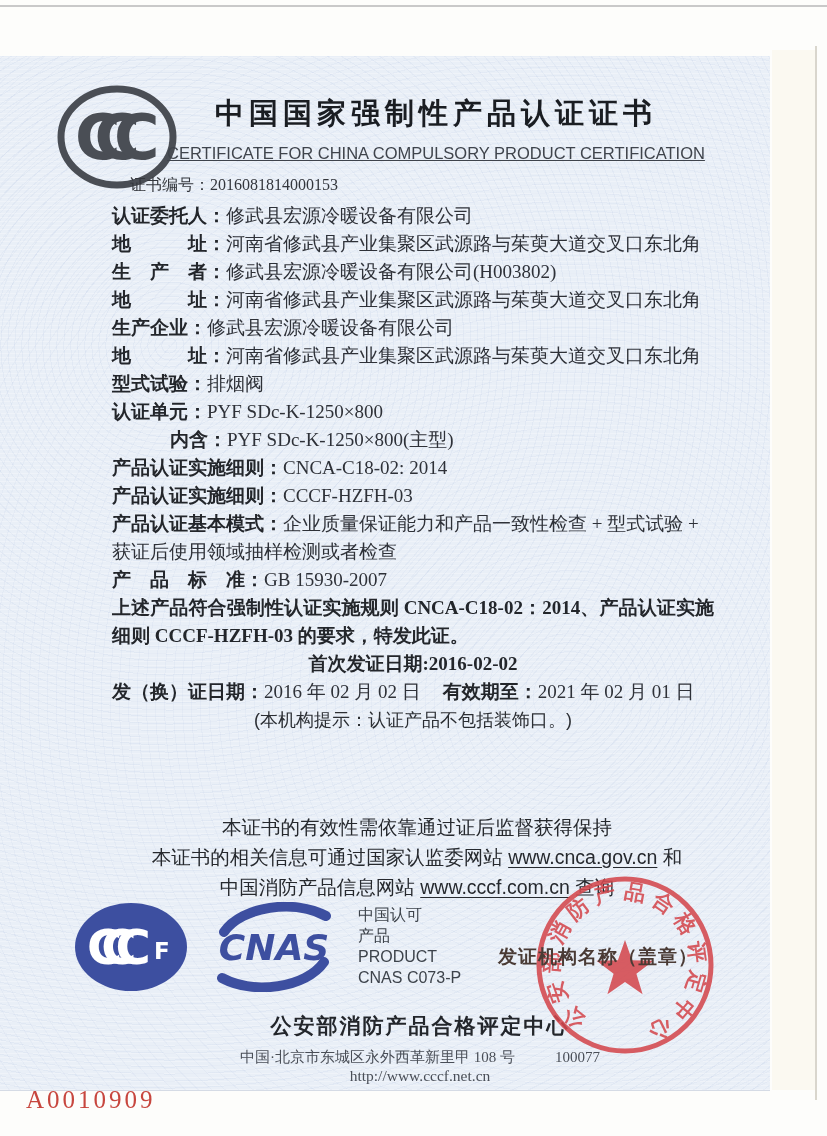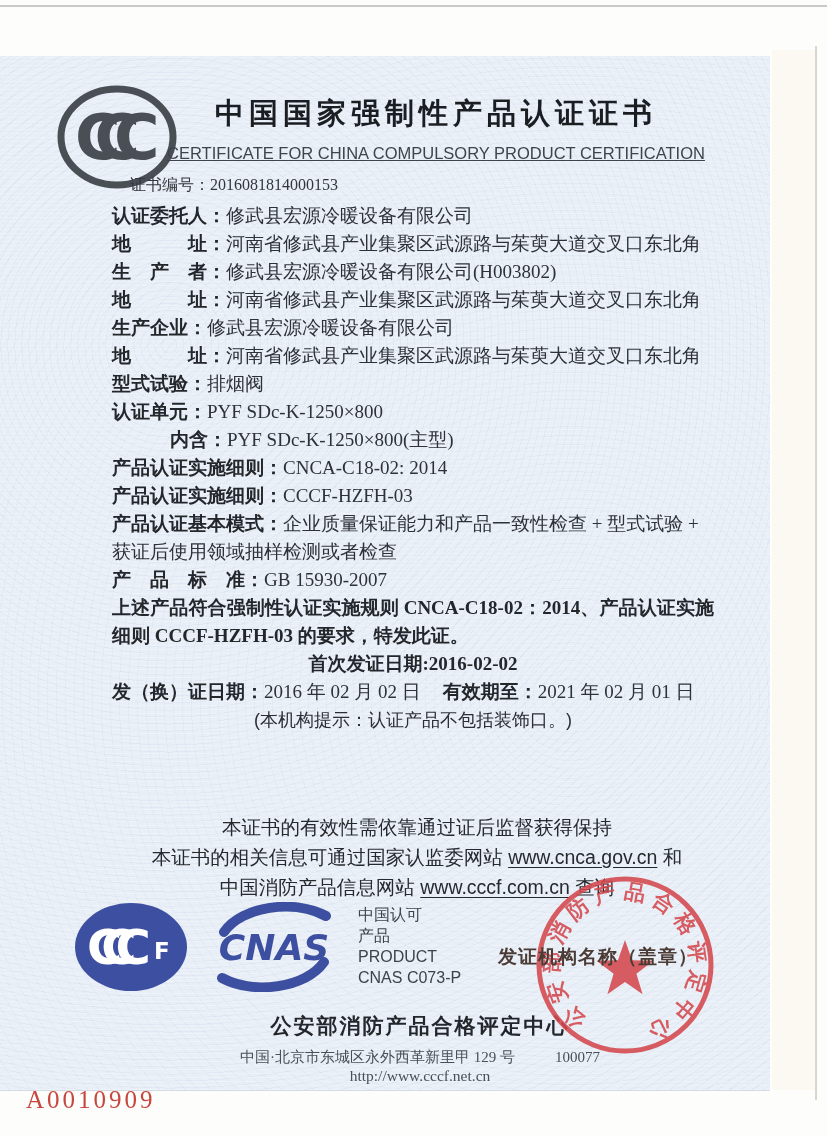--- a/index.html
+++ b/index.html
@@ -179,20 +179,20 @@
           <text font-size="21" font-weight="bold" letter-spacing="6.5" fill="var(--stamp-red,#d4484e)">
             <textPath href="#ringPath">公安部消防产品合格评定中心</textPath>
           </text>
         </g>
         <polygon transform="translate(92 97)" points="0,-30 7.1,-9.7 28.5,-9.3 11.4,3.7 17.6,24.3 0,12 -17.6,24.3 -11.4,3.7 -28.5,-9.3 -7.1,-9.7" fill="var(--stamp-red,#d4484e)"></polygon>
       </svg>
     </div>
 
     <div class="issuer">
       <div class="org">公安部消防产品合格评定中心</div>
-      <div class="addr-line"><span>中国·北京市东城区永外西革新里甲 129 号</span><span class="post">100077</span></div>
+      <div class="addr-line"><span>中国·北京市东城区永外西革新里甲 108 号</span><span class="post">100077</span></div>
       <div class="site">http://www.cccf.net.cn</div>
     </div>
 
   </div>
 
   <div class="serial">A0010909</div>
 </div>
 
 </body></html>

